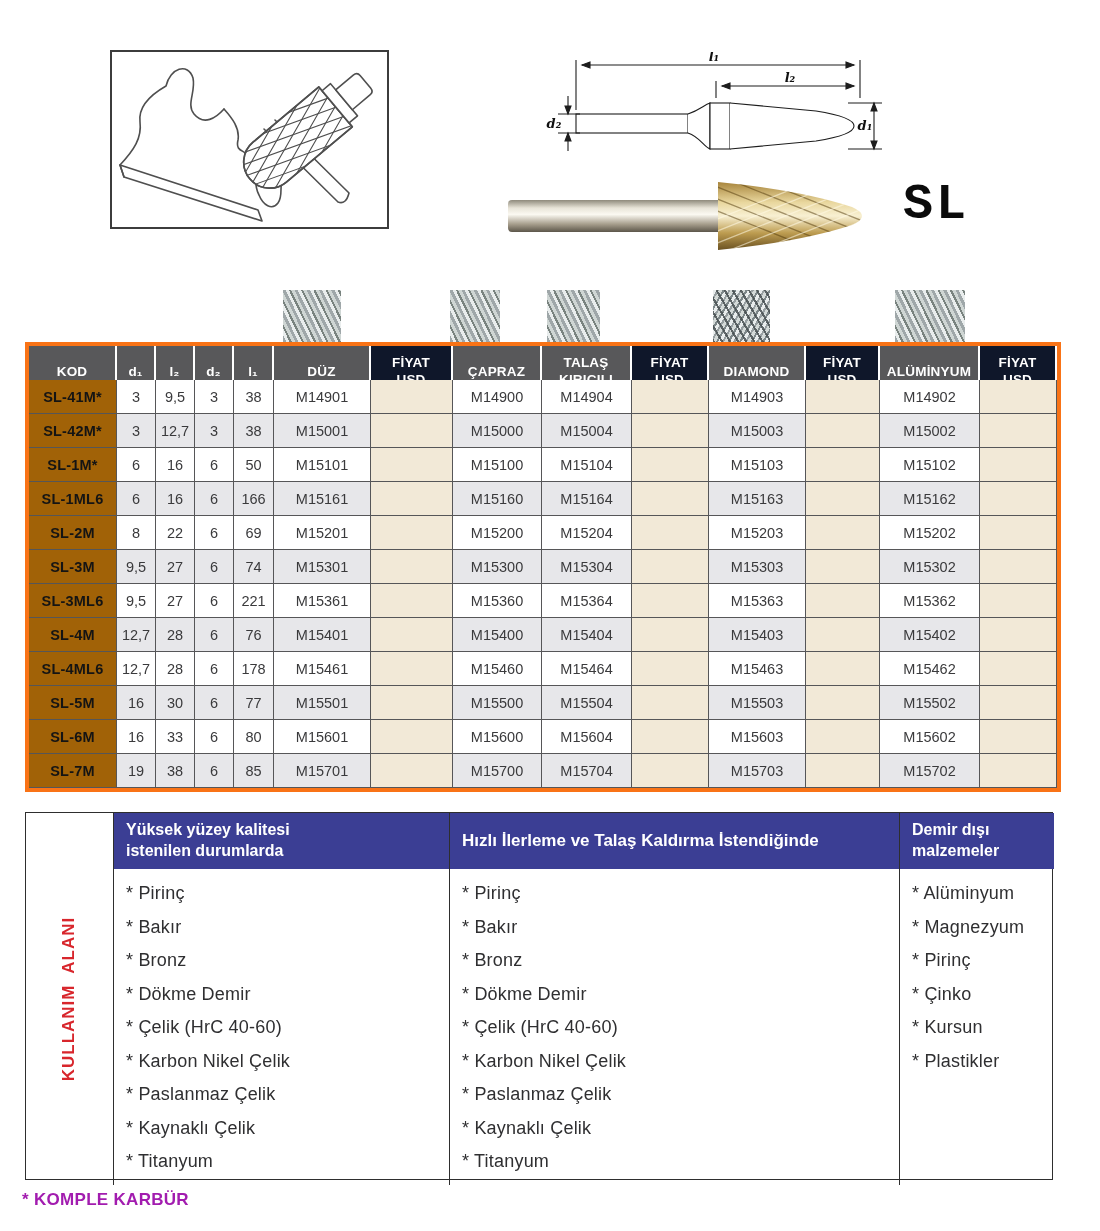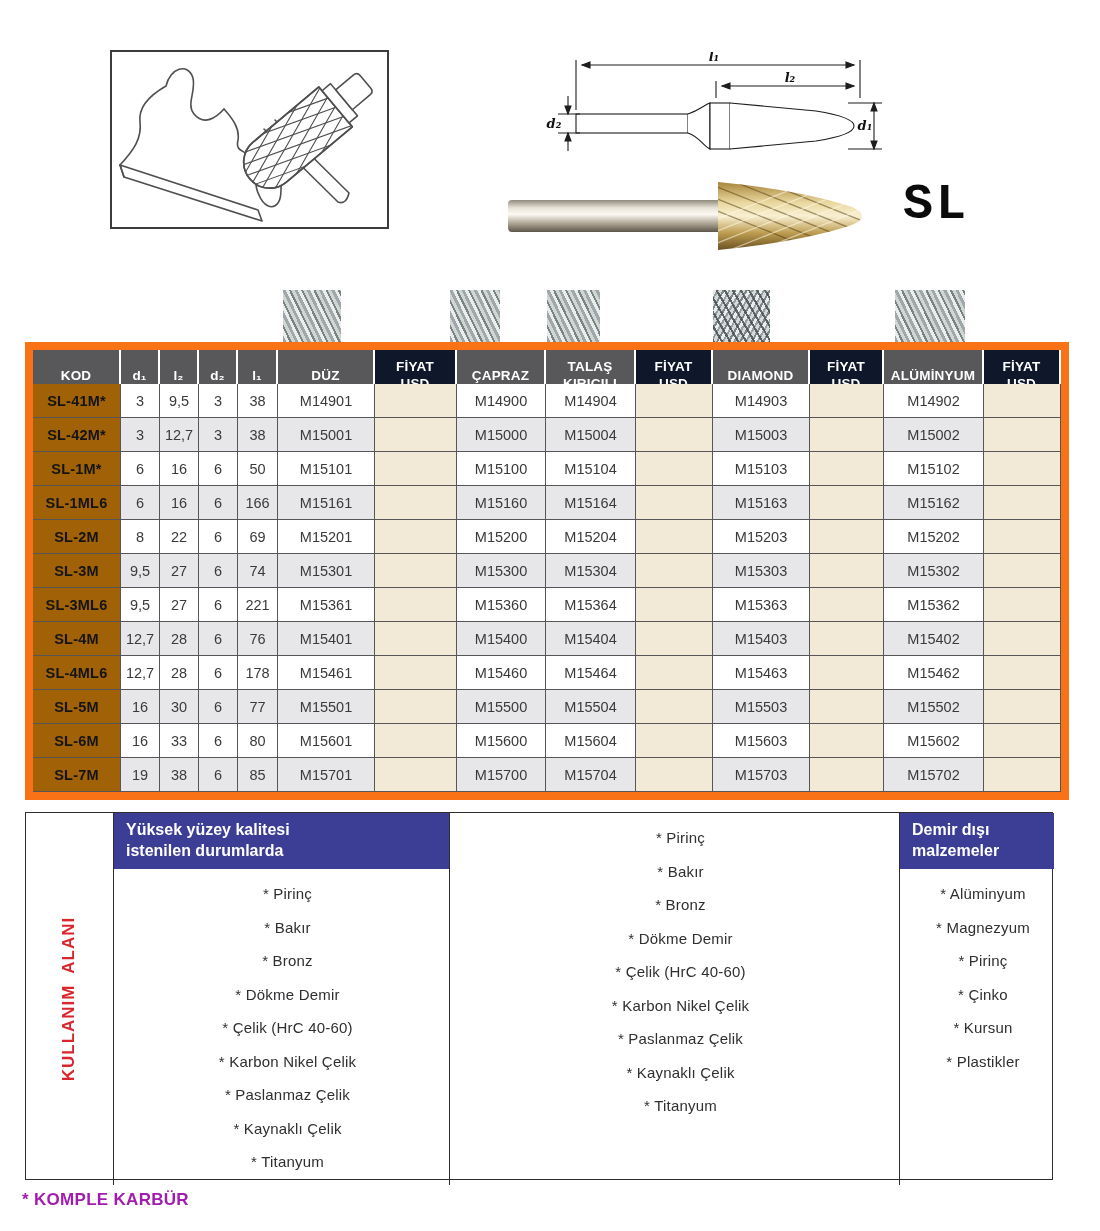--- a/index.html
+++ b/index.html
@@ -29,21 +29,21 @@
       repeating-linear-gradient(-60deg,#98a0a2 0 2px,#e9eded 2px 5px,#7d8789 5px 7px,#d4dad8 7px 10px);}
   #texture-duz{left:283px;width:58px;}
   #texture-capraz{left:450px;width:50px;}
   #texture-talas{left:547px;width:53px;}
   #texture-diamond{left:713px;width:57px;}
   #texture-aluminyum{left:895px;width:70px;}
 
   
   #main-grid{left:25px;top:342px;width:1028px;display:grid;
     grid-template-columns:88px 39px 39px 39px 40px 97px 82px 89px 90px 77px 97px 74px 100px 77px;
-    grid-auto-rows:34px;border:8px solid #f97316;background:#fff;}
+    grid-auto-rows:34px;border:4px solid #f97316;background:#fff;}
   #main-grid .cell{box-sizing:border-box;display:flex;align-items:center;justify-content:center;
     border-right:1px solid #565658;border-bottom:1px solid #565658;
     font-size:14.5px;color:#3a3a3c;text-align:center;overflow:hidden;}
   #main-grid .hcell{height:54px;background:#58585a;color:#fff;font-weight:bold;font-size:13.5px;
     white-space:pre-line;line-height:1.25;border-right:2px solid #fff;border-bottom:2px solid #fdfdfd;letter-spacing:.2px;}
   #main-grid .h-blue{background:#0f172a;}
   #main-grid .c-kod{background:#a16207;font-weight:bold;color:#141414;letter-spacing:.2px;text-align:right;}
   #main-grid .c-price{background:#f2e9d7;}
   #main-grid .c-white{background:#fff;}
   #main-grid .c-alt{background:#e7e7ea;}
@@ -53,21 +53,21 @@
     grid-template-columns:88px 336px 450px 154px;border:1px solid #2e2e2e;box-sizing:border-box;background:#fff;}
   .usage-col{box-sizing:border-box;border-right:1px solid #2e2e2e;display:flex;flex-direction:column;}
   .usage-col:last-child{border-right:none;}
   #usage-label-col{display:flex;align-items:center;justify-content:center;}
   #usage-label-col span{transform:rotate(-90deg);white-space:pre;font-weight:bold;font-size:17px;
     color:#d8262c;letter-spacing:1px;}
   .usage-title{height:56px;background:#3b3e94;color:#fff;font-weight:bold;font-size:16px;
     display:flex;align-items:center;box-sizing:border-box;padding:0 0 0 12px;white-space:pre-line;line-height:1.3;}
   #usage-col-2 .usage-title{font-size:17px;}
   .usage-list{list-style:none;margin:0;padding:14px 0 0 12px;}
-  .usage-list li{font-size:15px;color:#2f2f31;line-height:21px;margin-bottom:12.5px;letter-spacing:.2px;text-align:center;}
+  .usage-list li{font-size:18px;color:#2f2f31;line-height:21px;margin-bottom:12.5px;letter-spacing:.2px;}
 
   #footnote{left:22px;top:1190px;font-size:17px;font-weight:bold;color:#a21caf;letter-spacing:.3px;}
 
   svg text.dim{font-family:"DejaVu Serif","DejaVu Sans",serif;font-style:italic;font-weight:bold;font-size:13px;fill:#111;}
 </style>
 </head>
 <body>
 
 <div class="abs" id="sketch-box">
   <svg width="271" height="171" viewBox="0 0 271 171">
@@ -384,20 +384,21 @@
         <li>* Bronz</li>
         <li>* Dökme Demir</li>
         <li>* Çelik (HrC 40-60)</li>
         <li>* Karbon Nikel Çelik</li>
         <li>* Paslanmaz Çelik</li>
         <li>* Kaynaklı Çelik</li>
         <li>* Titanyum</li>
       </ul>
   </div>
   <div class="usage-col" id="usage-col-2">
+    <div class="usage-title">Hızlı İlerleme ve Talaş Kaldırma İstendiğinde</div>
     <ul class="usage-list" id="usage-list-1">
         <li>* Pirinç</li>
         <li>* Bakır</li>
         <li>* Bronz</li>
         <li>* Dökme Demir</li>
         <li>* Çelik (HrC 40-60)</li>
         <li>* Karbon Nikel Çelik</li>
         <li>* Paslanmaz Çelik</li>
         <li>* Kaynaklı Çelik</li>
         <li>* Titanyum</li>

